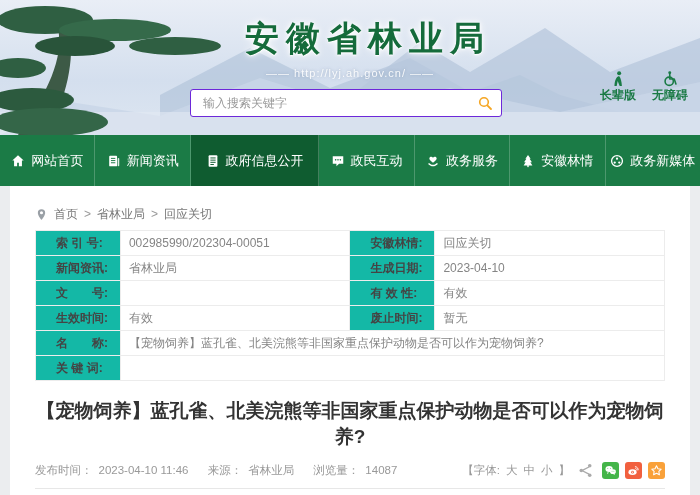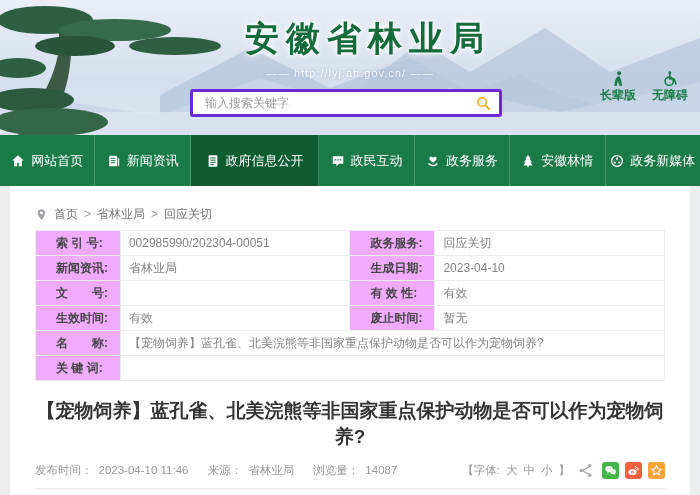--- a/index.html
+++ b/index.html
@@ -10,21 +10,21 @@
   
   .banner { position:relative; height:135px; overflow:hidden; flex:none; }
   .banner-art { position:absolute; inset:0; width:100%; height:100%; }
   .site-title { position:absolute; top:16px; left:18px; width:100%; text-align:center;
     font-size:34px; font-weight:bold; color:#156b3b; letter-spacing:7px;
     text-shadow:0 0 4px #fff, 0 0 8px #fff, 0 1px 1px #fff; }
   .site-url { position:absolute; top:67px; left:0; width:100%; text-align:center;
     font-size:11px; color:rgba(255,255,255,.9); letter-spacing:1px;
     text-shadow:0 0 3px rgba(120,140,170,.6); }
   .search-box { position:absolute; left:190px; top:89px; width:312px; height:28px;
-    background:#fff; border:3px solid #6d28d9; border-radius:3px; display:flex; align-items:center; }
+    background:#fff; border:1px solid #6d28d9; border-radius:3px; display:flex; align-items:center; }
   .search-box input { flex:1; border:none; outline:none; background:transparent;
     font-size:12px; color:#555; padding:0 8px 0 12px; font-family:inherit; }
   .search-box input::placeholder { color:#999; }
   .search-btn { width:32px; height:100%; border:none; background:transparent; cursor:pointer;
     display:flex; align-items:center; justify-content:center; }
   .quick-links { position:absolute; right:12px; top:70px; display:flex; gap:16px; }
   .quick-link { display:flex; flex-direction:column; align-items:center; gap:0;
     cursor:pointer; color:#1a7a45; font-size:12px; font-weight:bold; }
 
   
@@ -38,21 +38,21 @@
 
   
   .main { flex:1; margin:0 10px; background:#fff; padding:12px 25px; overflow:hidden; }
   .breadcrumb { height:32px; display:flex; align-items:center; gap:6px; font-size:12px; color:#777; }
   .breadcrumb .sep { color:#999; }
   .crumb-link { cursor:pointer; }
 
   table.info-table { width:100%; border-collapse:collapse; table-layout:fixed; }
   .info-table td { border:1px solid #ececec; font-size:12px; height:25px; padding:3px 8px;
     overflow:hidden; white-space:nowrap; }
-  .info-table td.lbl { background:#f0abfc; color:#444; font-weight:bold;
+  .info-table td.lbl { background:#14b8a6; color:#444; font-weight:bold;
     padding-left:20px; white-space:pre; }
   .info-table td.val { color:#858585; }
 
   .article-title { font-size:19px; font-weight:bold; color:#333; text-align:center;
     margin:17px 0 12px; }
   .meta-row { display:flex; justify-content:space-between; align-items:center;
     font-size:11.5px; color:#999; padding-bottom:9px; border-bottom:1px solid #e7e7e7; }
   .meta-left span { margin-right:6px; }
   .meta-left .gap { margin-right:16px; }
   .meta-right { display:flex; align-items:center; gap:6px; }
@@ -209,21 +209,21 @@
       <colgroup>
           <col style="width:13.5%">
           <col style="width:36.5%">
           <col style="width:13.5%">
           <col style="width:36.5%">
         </colgroup>
       <tbody>
         <tr>
           <td class="lbl">索 引 号:</td>
           <td class="val">002985990/202304-00051</td>
-          <td class="lbl">政务服务:</td>
+          <td class="lbl">安徽林情:</td>
           <td class="val">回应关切</td>
         </tr>
         <tr>
           <td class="lbl">新闻资讯:</td>
           <td class="val">省林业局</td>
           <td class="lbl">生成日期:</td>
           <td class="val">2023-04-10</td>
         </tr>
         <tr>
           <td class="lbl">文　　号:</td>

